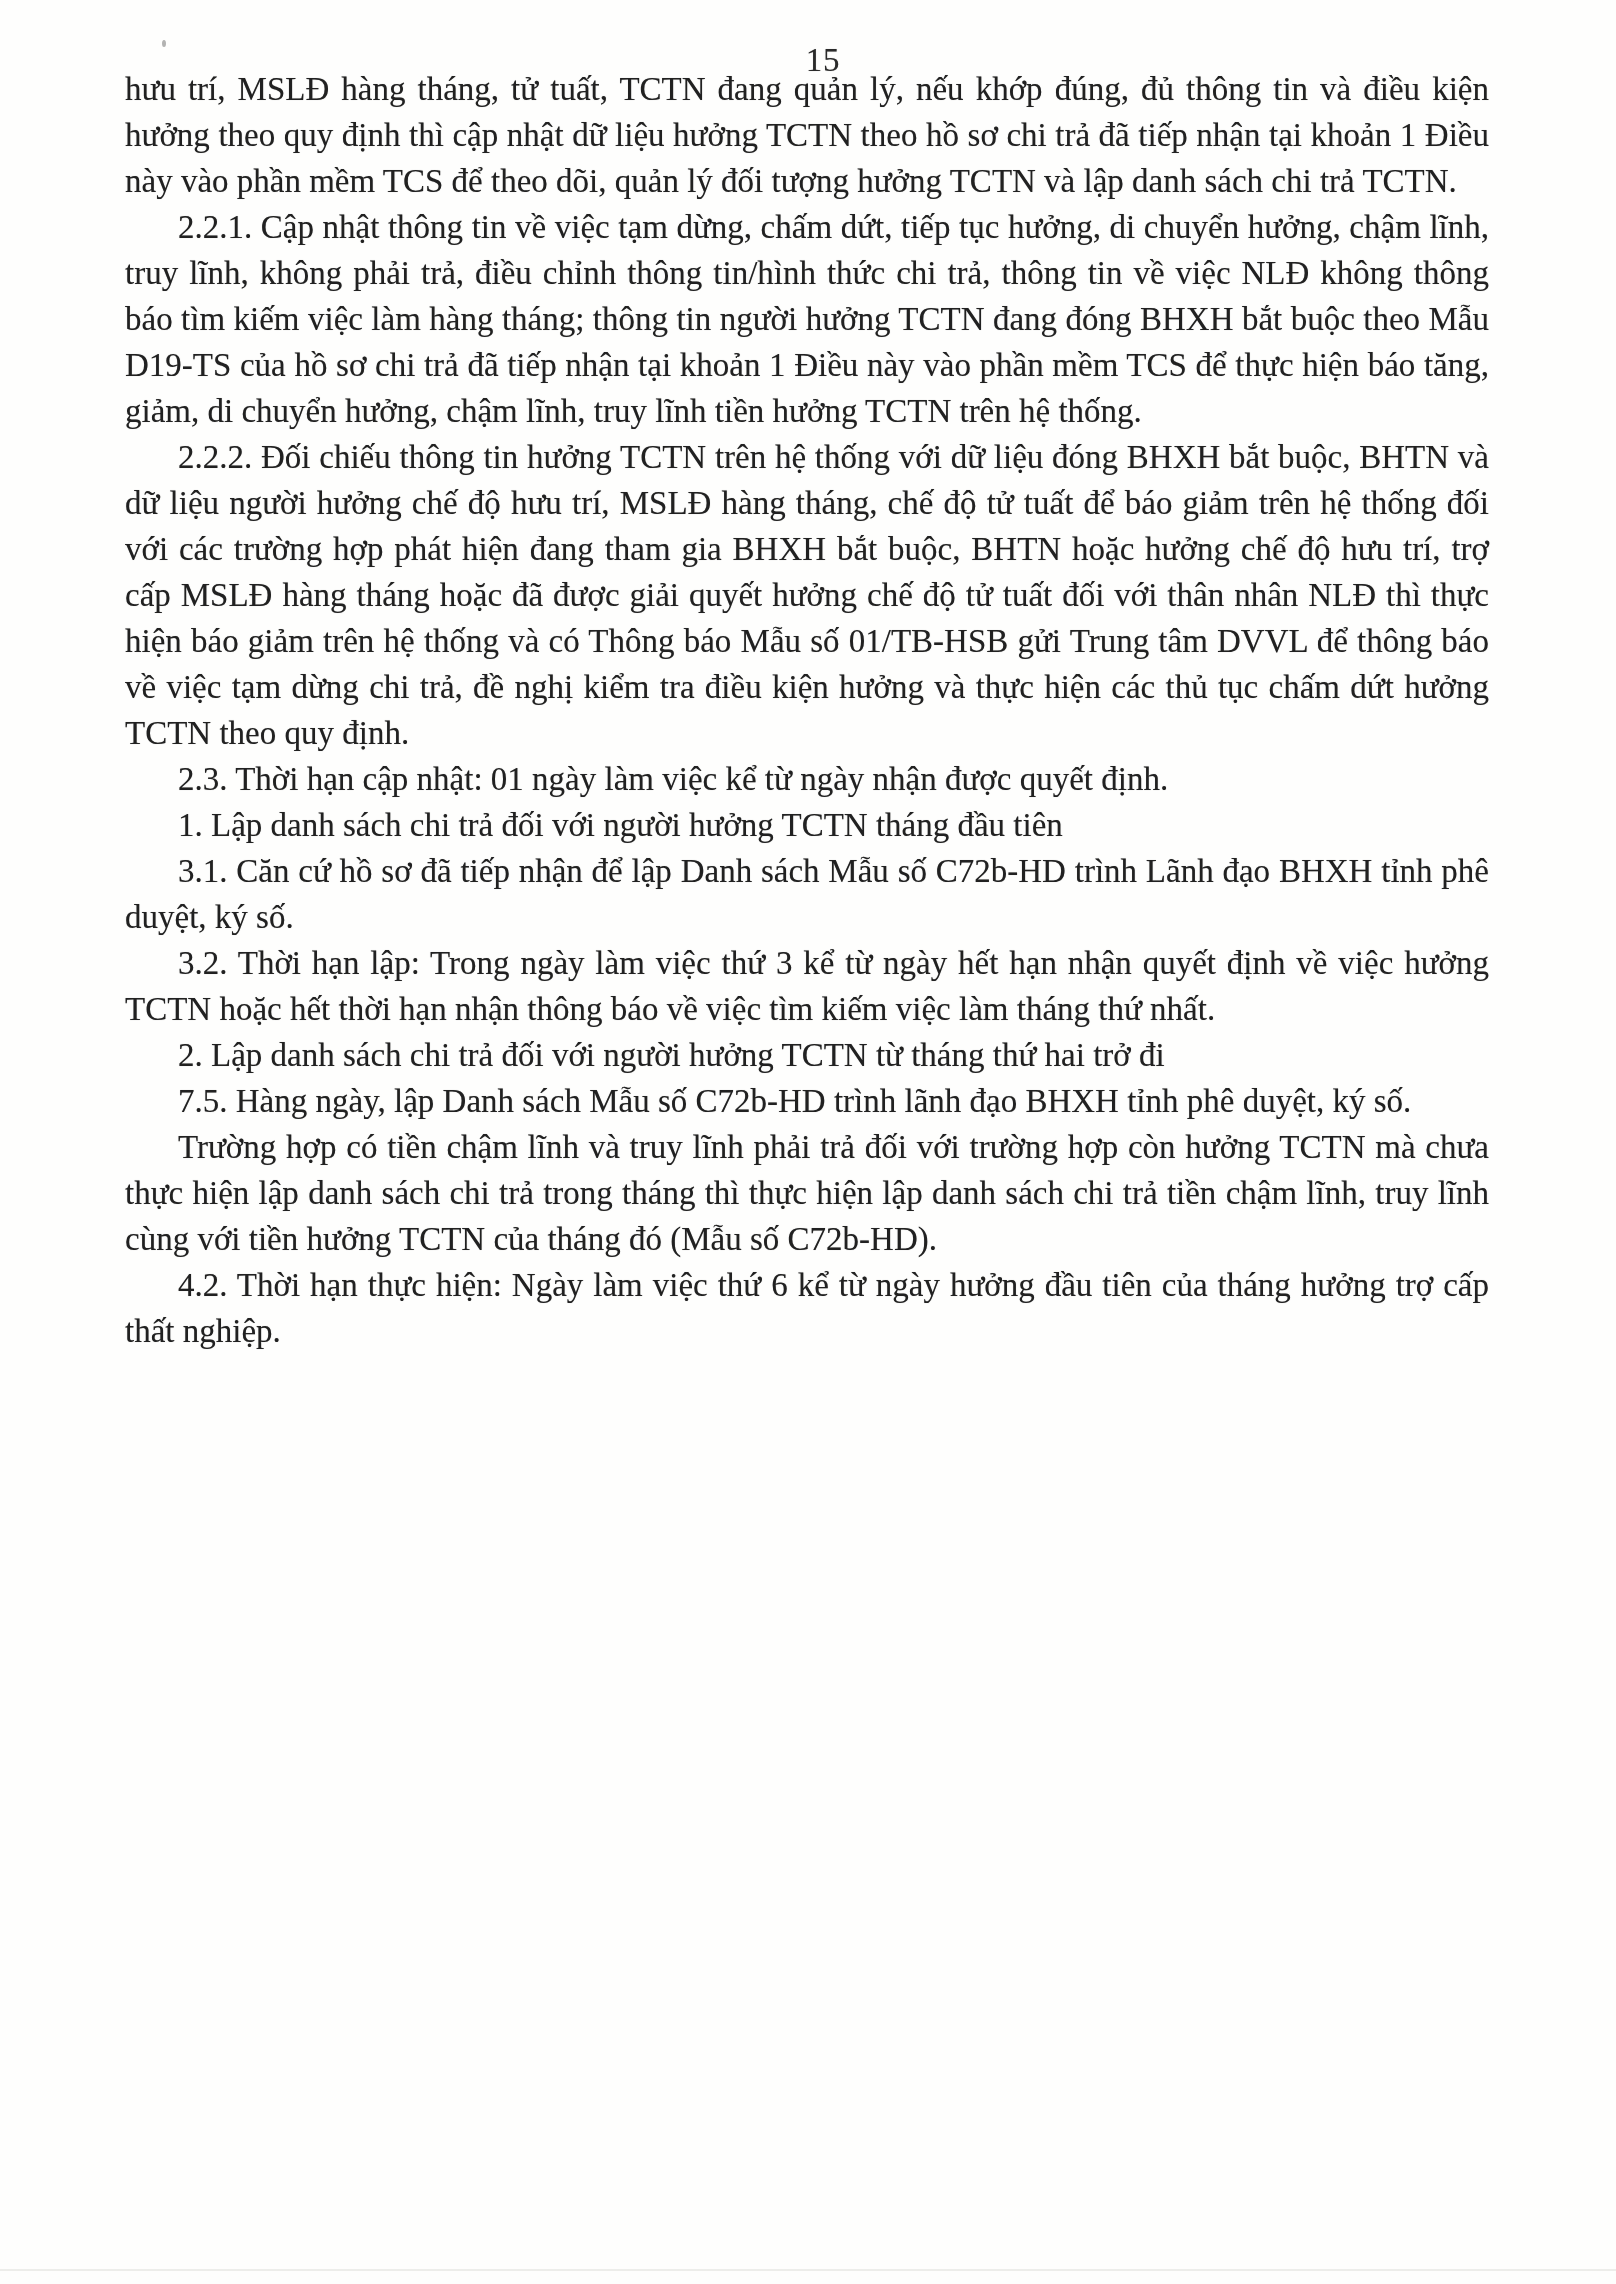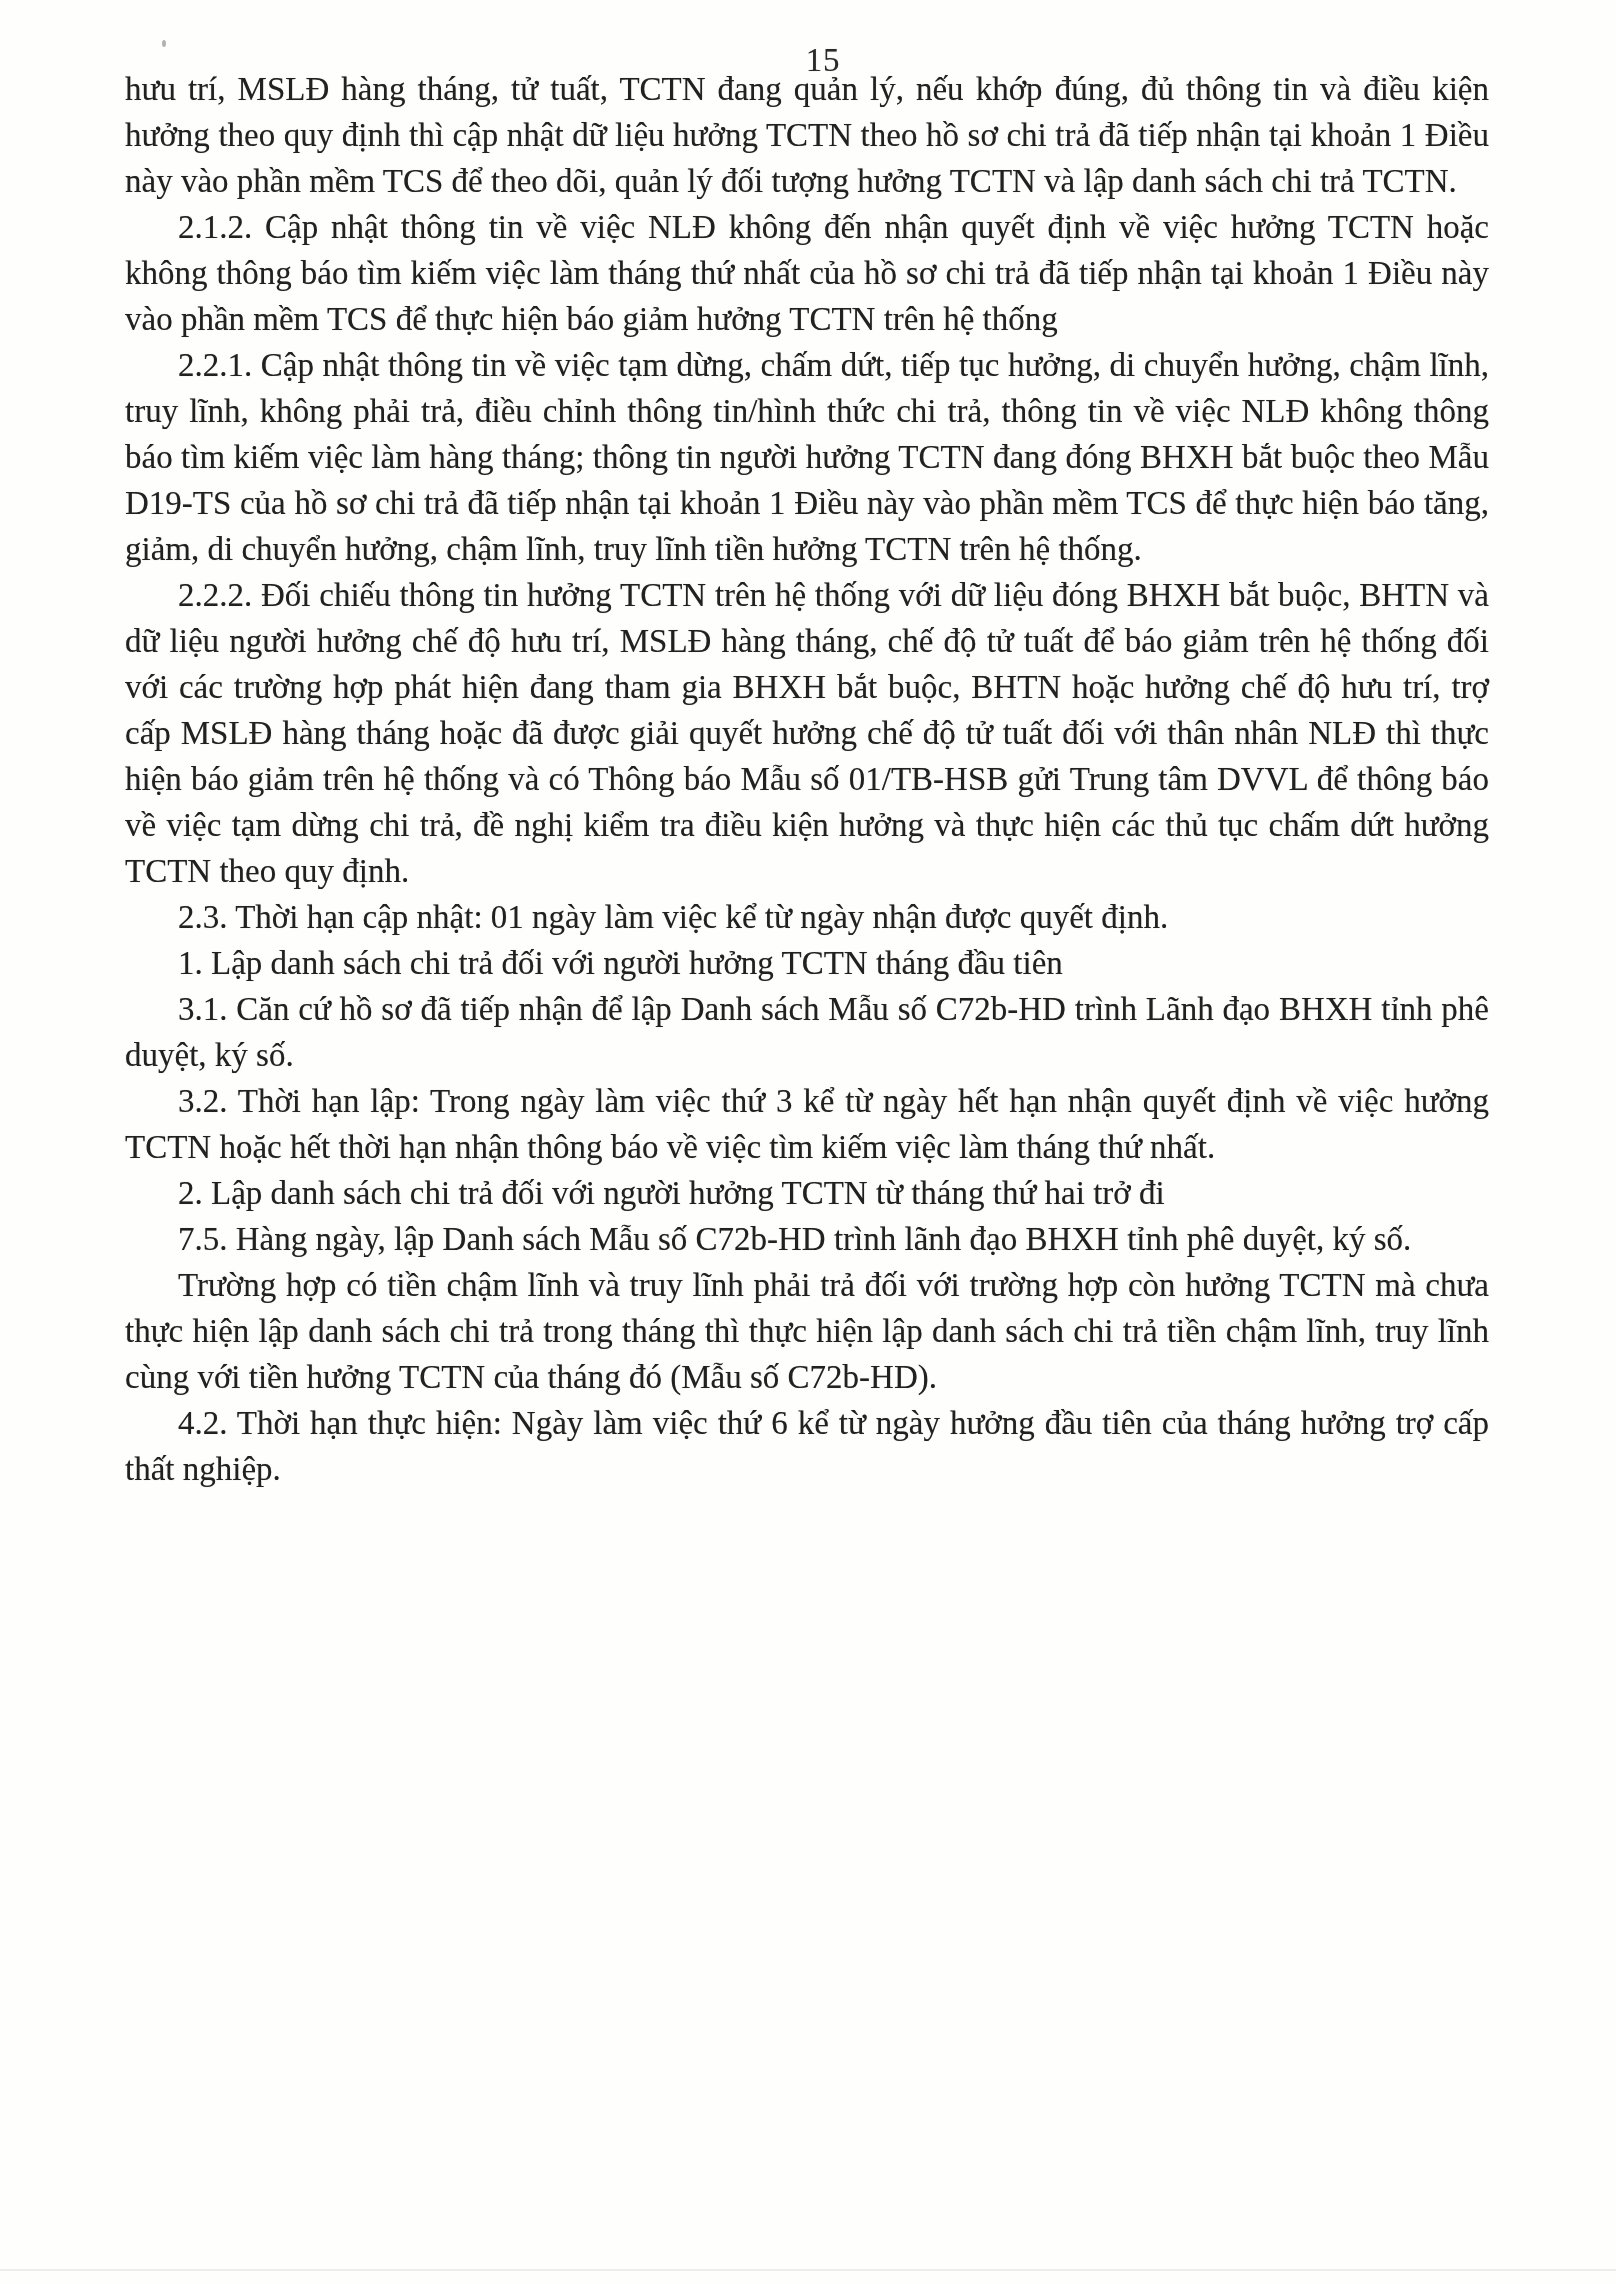--- a/index.html
+++ b/index.html
@@ -55,21 +55,20 @@
   }
 </style>
 </head>
 <body>
 
 <div class="sheet">
   <span class="speck"></span>
   <div class="page-number">15</div>
   <div class="body-text">
       <p class="">hưu trí, MSLĐ hàng tháng, tử tuất, TCTN đang quản lý, nếu khớp đúng, đủ thông tin và điều kiện hưởng theo quy định thì cập nhật dữ liệu hưởng TCTN theo hồ sơ chi trả đã tiếp nhận tại khoản 1 Điều này vào phần mềm TCS để theo dõi, quản lý đối tượng hưởng TCTN và lập danh sách chi trả TCTN.</p>
-      <p class="indent">2.1.2. Cập nhật thông tin về việc NLĐ không đến nhận quyết định về việc hưởng TCTN hoặc không thông báo tìm kiếm việc làm tháng thứ nhất của hồ sơ chi trả đã tiếp nhận tại khoản 1 Điều này vào phần mềm TCS để thực hiện báo giảm hưởng TCTN trên hệ thống</p>
       <p class="indent">2.2.1. Cập nhật thông tin về việc tạm dừng, chấm dứt, tiếp tục hưởng, di chuyển hưởng, chậm lĩnh, truy lĩnh, không phải trả, điều chỉnh thông tin/hình thức chi trả, thông tin về việc NLĐ không thông báo tìm kiếm việc làm hàng tháng; thông tin người hưởng TCTN đang đóng BHXH bắt buộc theo Mẫu D19-TS của hồ sơ chi trả đã tiếp nhận tại khoản 1 Điều này vào phần mềm TCS để thực hiện báo tăng, giảm, di chuyển hưởng, chậm lĩnh, truy lĩnh tiền hưởng TCTN trên hệ thống.</p>
       <p class="indent">2.2.2. Đối chiếu thông tin hưởng TCTN trên hệ thống với dữ liệu đóng BHXH bắt buộc, BHTN và dữ liệu người hưởng chế độ hưu trí, MSLĐ hàng tháng, chế độ tử tuất để báo giảm trên hệ thống đối với các trường hợp phát hiện đang tham gia BHXH bắt buộc, BHTN hoặc hưởng chế độ hưu trí, trợ cấp MSLĐ hàng tháng hoặc đã được giải quyết hưởng chế độ tử tuất đối với thân nhân NLĐ thì thực hiện báo giảm trên hệ thống và có Thông báo Mẫu số 01/TB-HSB gửi Trung tâm DVVL để thông báo về việc tạm dừng chi trả, đề nghị kiểm tra điều kiện hưởng và thực hiện các thủ tục chấm dứt hưởng TCTN theo quy định.</p>
       <p class="indent">2.3. Thời hạn cập nhật: 01 ngày làm việc kể từ ngày nhận được quyết định.</p>
       <p class="indent">1. Lập danh sách chi trả đối với người hưởng TCTN tháng đầu tiên</p>
       <p class="indent">3.1. Căn cứ hồ sơ đã tiếp nhận để lập Danh sách Mẫu số C72b-HD trình Lãnh đạo BHXH tỉnh phê duyệt, ký số.</p>
       <p class="indent">3.2. Thời hạn lập: Trong ngày làm việc thứ 3 kể từ ngày hết hạn nhận quyết định về việc hưởng TCTN hoặc hết thời hạn nhận thông báo về việc tìm kiếm việc làm tháng thứ nhất.</p>
       <p class="indent">2. Lập danh sách chi trả đối với người hưởng TCTN từ tháng thứ hai trở đi</p>
       <p class="indent">7.5. Hàng ngày, lập Danh sách Mẫu số C72b-HD trình lãnh đạo BHXH tỉnh phê duyệt, ký số.</p>
       <p class="indent">Trường hợp có tiền chậm lĩnh và truy lĩnh phải trả đối với trường hợp còn hưởng TCTN mà chưa thực hiện lập danh sách chi trả trong tháng thì thực hiện lập danh sách chi trả tiền chậm lĩnh, truy lĩnh cùng với tiền hưởng TCTN của tháng đó (Mẫu số C72b-HD).</p>
       <p class="indent">4.2. Thời hạn thực hiện: Ngày làm việc thứ 6 kể từ ngày hưởng đầu tiên của tháng hưởng trợ cấp thất nghiệp.</p>

